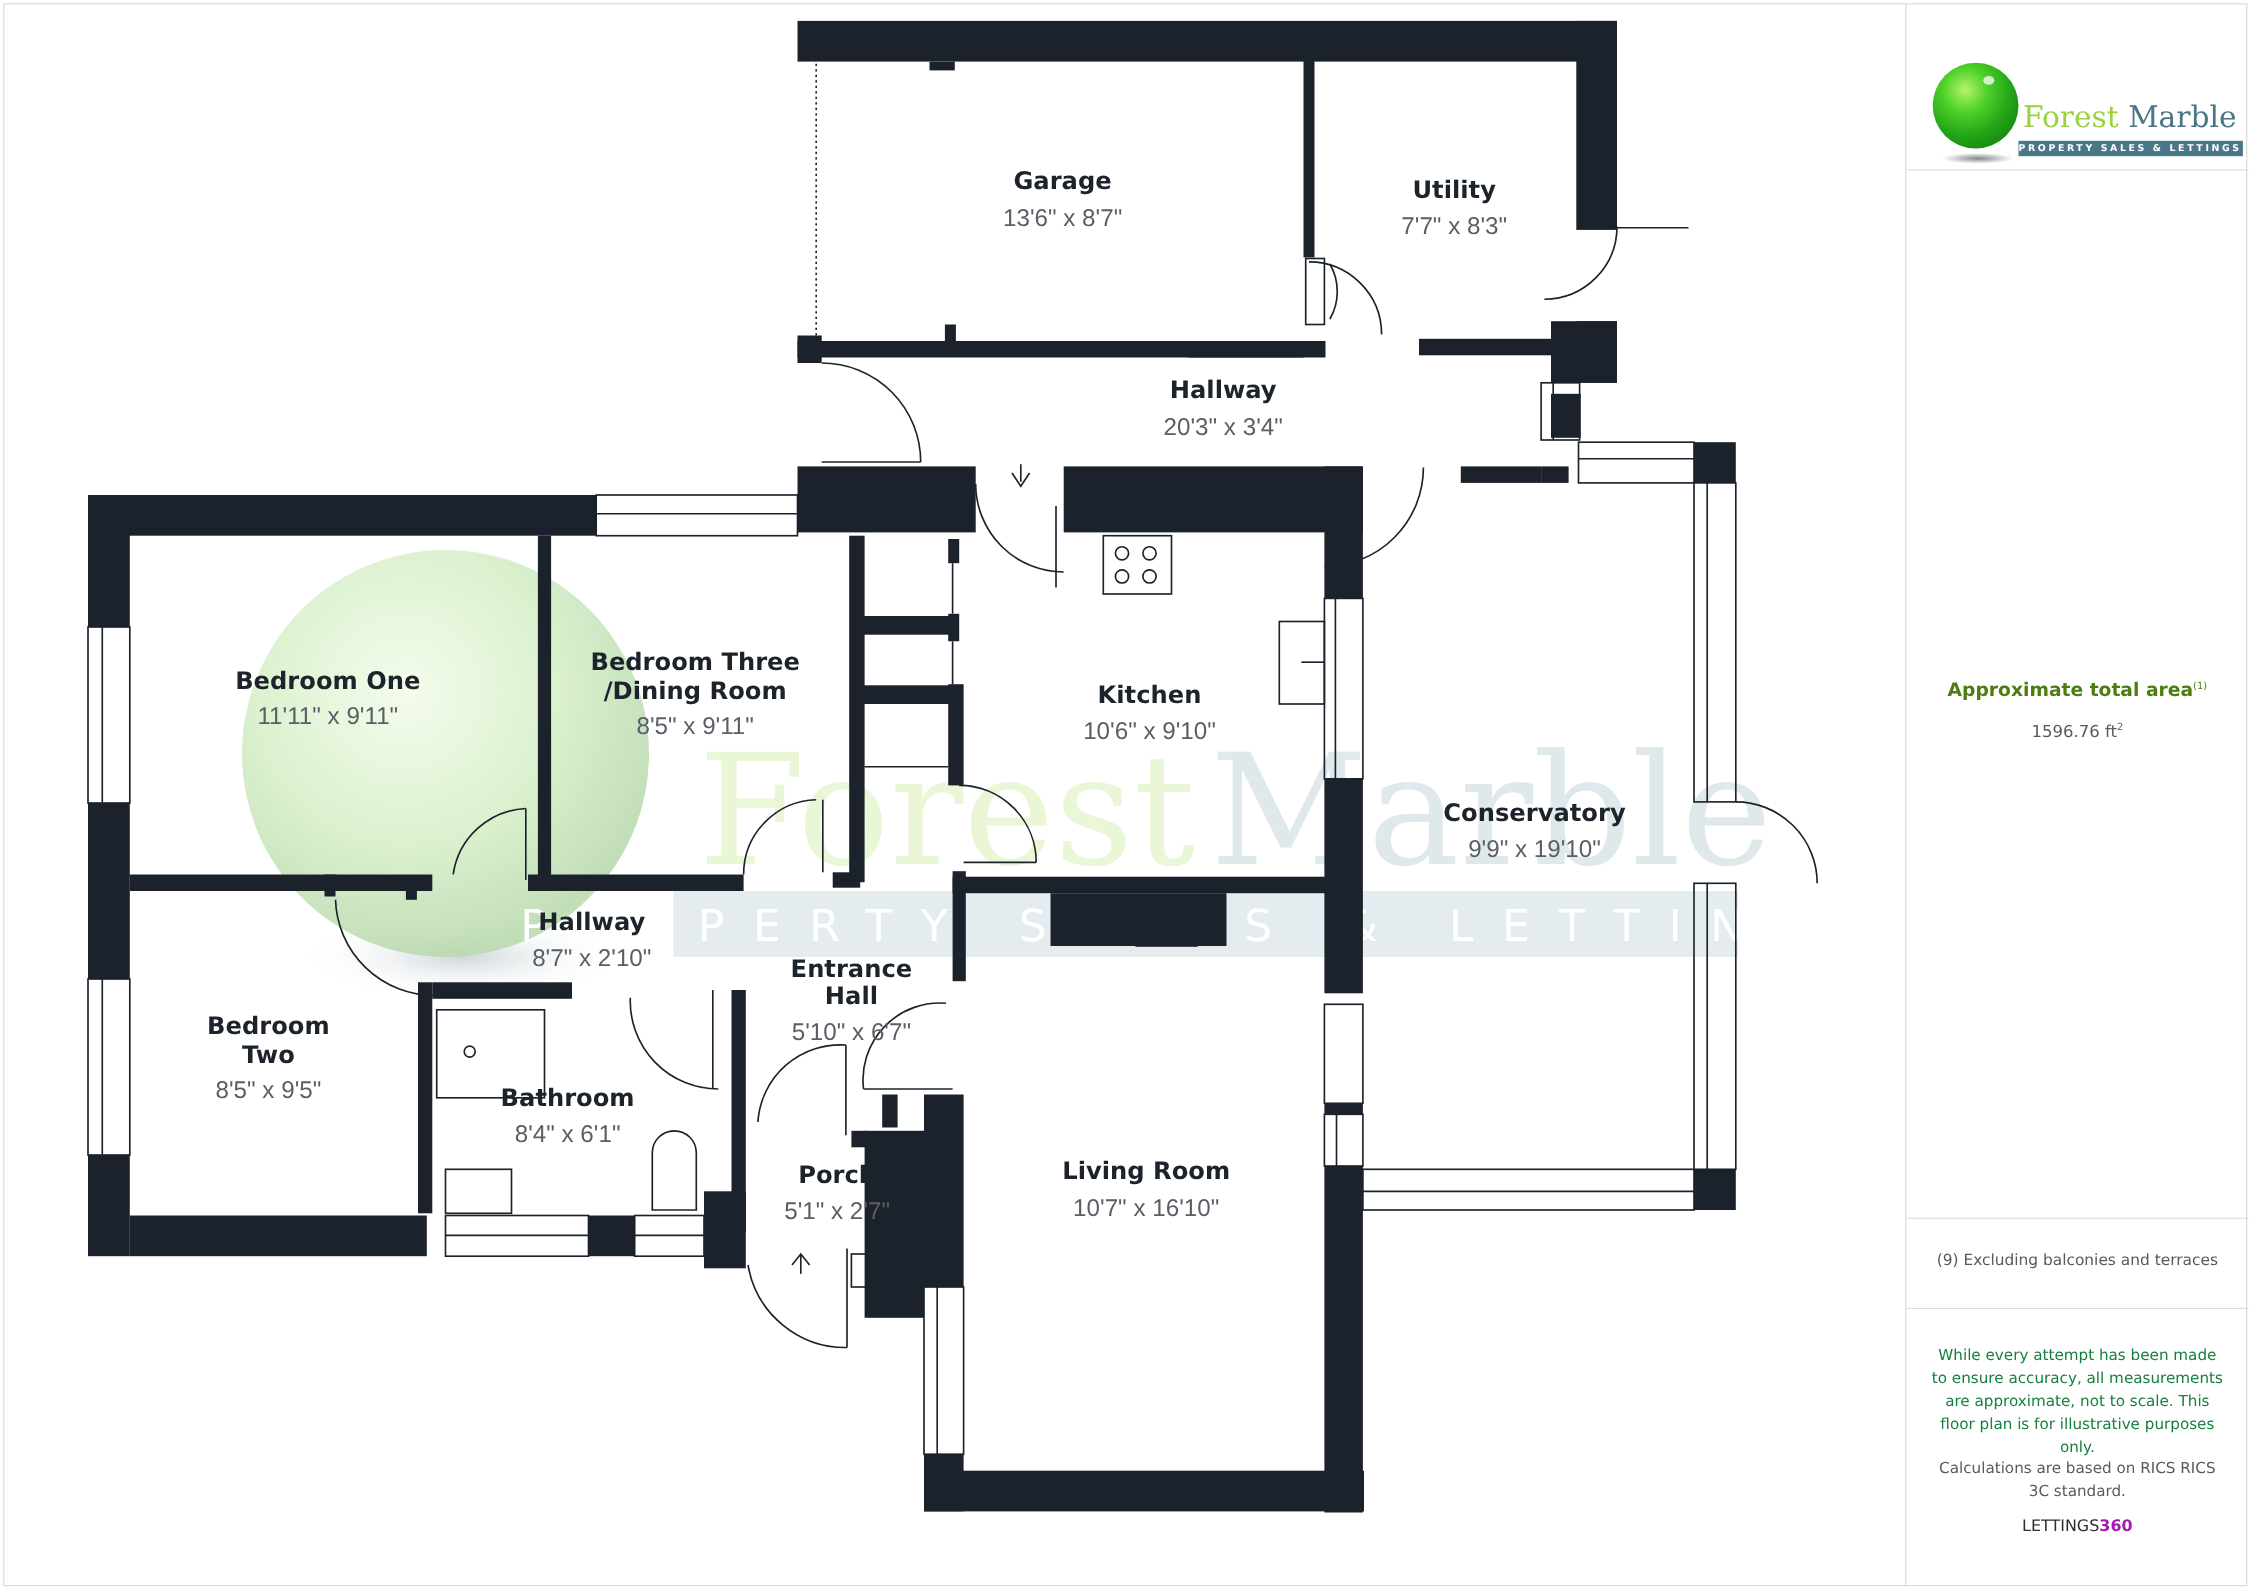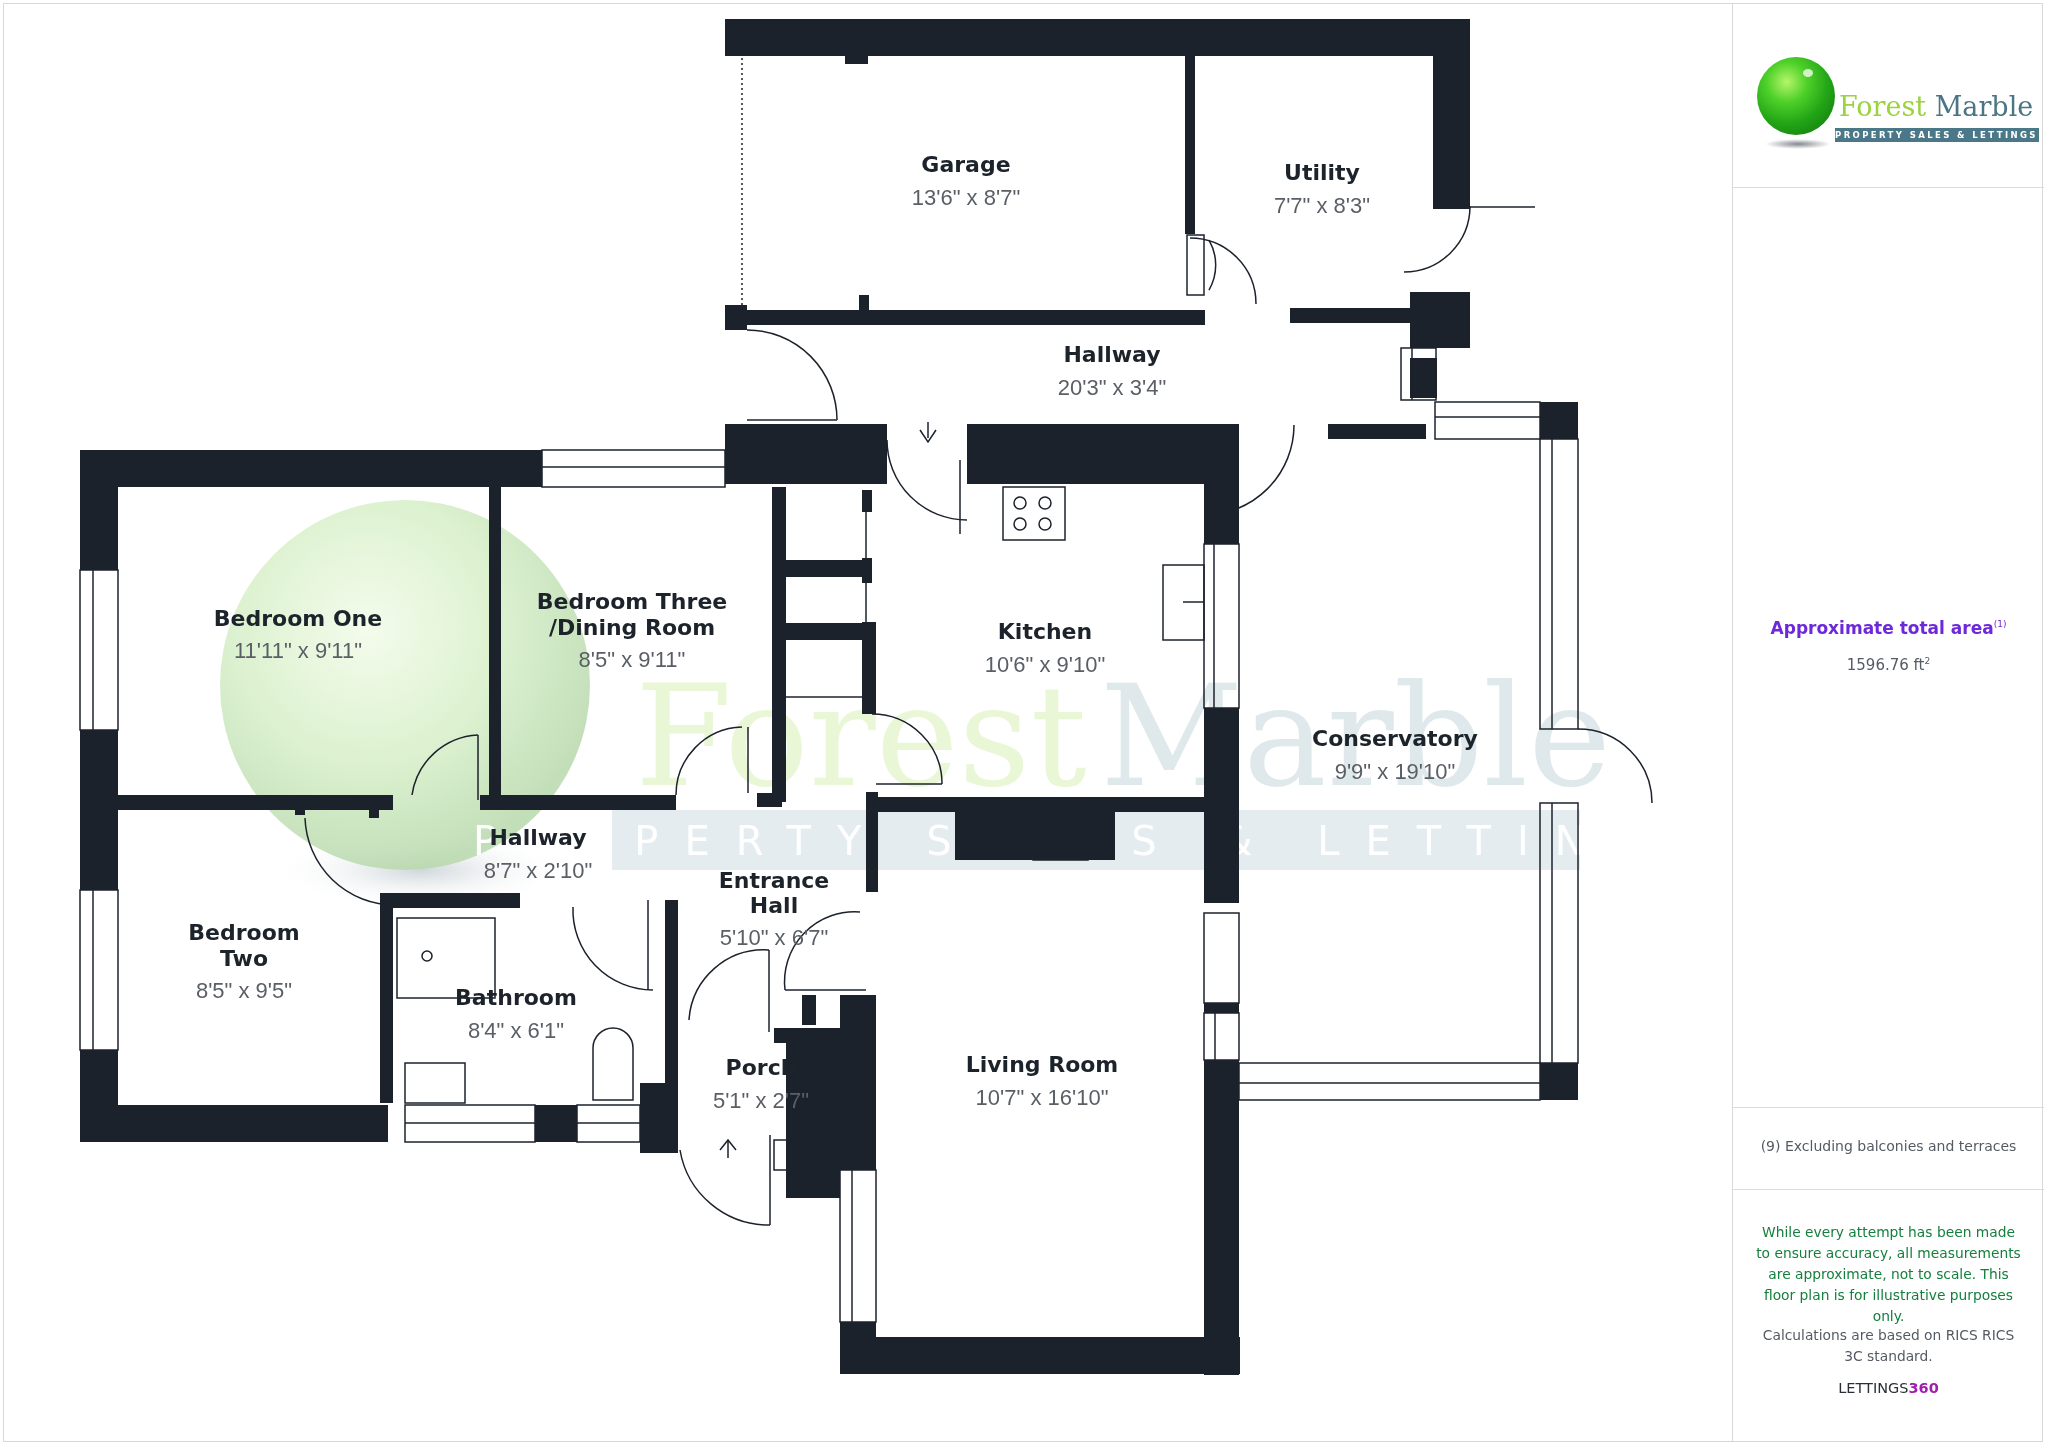--- a/index.html
+++ b/index.html
@@ -2,34 +2,34 @@
 <html><head>
 <meta charset="utf-8">
 <style>
   html, body { margin: 0; padding: 0; background: #ffffff; }
   body { width: 2048px; height: 1446px; position: relative; overflow: hidden; font-family: "DejaVu Sans", "Liberation Sans", sans-serif; }
   .frame { position: absolute; left: 3px; top: 3px; width: 2040px; height: 1439px; border: 1.5px solid #d8d8d8; box-sizing: border-box; }
   .plan { position: absolute; left: 0; top: 0; width: 1732px; height: 1446px; }
   .plan svg { position: absolute; left: 0; top: 0; }
   .panel { position: absolute; left: 1732px; top: 3px; width: 312px; height: 1439px; border-left: 1.5px solid #d8d8d8; box-sizing: border-box; }
   .panel .sec { position: absolute; left: 0; width: 100%; border-bottom: 1.5px solid #dcdcdc; box-sizing: border-box; }
-  .sec-logo { top: 0; height: 185px; }
+  .sec-logo { top: 0; height: 152px; }
   .sec-area { top: 208px; height: 897px; }
   .sec-note { top: 1105px; height: 82px; }
   .sec-disc { top: 1187px; height: 252px; border-bottom: none !important; }
   .logo { position: absolute; left: 18px; top: 52px; width: 290px; height: 100px; }
   .logo .ball { position: absolute; left: 6px; top: 2px; width: 78px; height: 78px; border-radius: 50%;
     background: radial-gradient(circle at 38% 32%, #b6f56a 0%, #4fd12a 28%, #22a516 58%, #0f6e0c 100%); }
   .logo .ball::after { content: ""; position: absolute; left: 46px; top: 12px; width: 10px; height: 8px; border-radius: 50%; background: rgba(255,255,255,0.75); }
   .logo .shadow { position: absolute; left: 14px; top: 84px; width: 66px; height: 10px; border-radius: 50%; background: radial-gradient(ellipse, rgba(30,40,50,0.55), rgba(30,40,50,0) 70%); }
   .logo .name { position: absolute; left: 88px; top: 36px; font-family: "DejaVu Serif", "Liberation Serif", serif; font-size: 27px; letter-spacing: 0px; white-space: nowrap; }
   .logo .name .forest { color: #9bd23f; }
   .logo .name .marble { color: #4b7584; }
   .logo .bar { position: absolute; left: 84px; top: 73px; width: 204px; height: 14px; background: #4a7888; color: #ffffff; font-size: 8.5px; letter-spacing: 2.4px; font-weight: bold; line-height: 14px; text-align: right; padding-right: 4px; box-sizing: border-box; white-space: nowrap; }
-  .area-title { position: absolute; top: 407px; width: 100%; text-align: center; font-size: 17px; font-weight: bold; color: #6d28d9; }
+  .area-title { position: absolute; top: 407px; width: 100%; text-align: center; font-size: 17px; font-weight: bold; color: #4d7c0f; }
   .area-title sup { font-size: 9px; font-weight: normal; }
   .area-value { position: absolute; top: 445px; width: 100%; text-align: center; font-size: 15px; color: #555b63; }
   .area-value sup { font-size: 9px; }
   .note { position: absolute; top: 30px; width: 100%; text-align: center; font-size: 14px; color: #555b63; }
   .disc { position: absolute; top: 32px; left: 20px; right: 20px; text-align: center; font-size: 13.8px; color: #15803d; line-height: 21px; }
   .calc { position: absolute; top: 135px; left: 20px; right: 20px; text-align: center; font-size: 13.8px; color: #555b63; line-height: 21px; }
   .brand { position: absolute; top: 190px; width: 100%; text-align: center; font-size: 14.5px; color: #2a2f36; }
   .brand b { font-weight: bold; color: #a21caf; }
   .rlabel { font-family: "DejaVu Sans", "Liberation Sans", sans-serif; font-weight: bold; fill: #1d232b; font-size: 22px; text-anchor: middle; }
   .rdim { font-family: "Liberation Sans", "DejaVu Sans", sans-serif; fill: #5a5f66; font-size: 22px; text-anchor: middle; }

